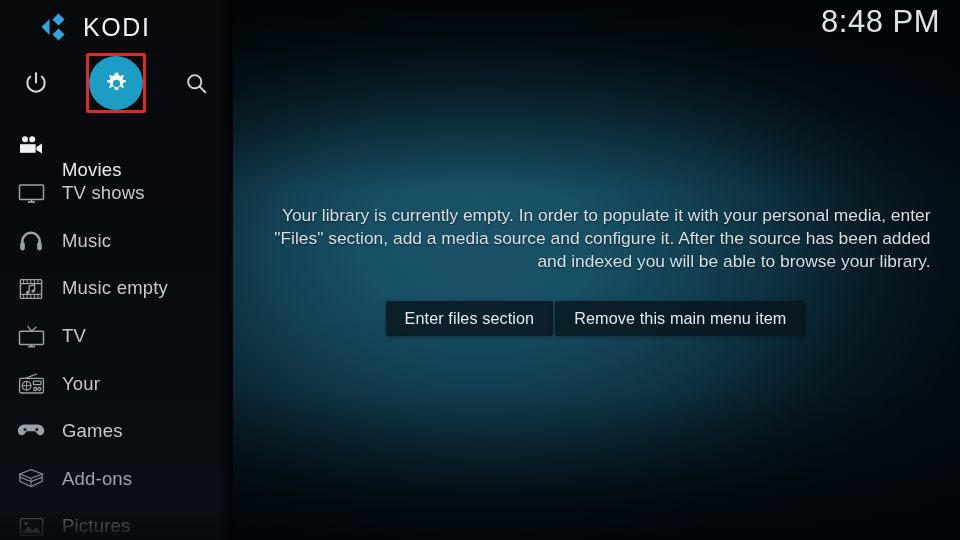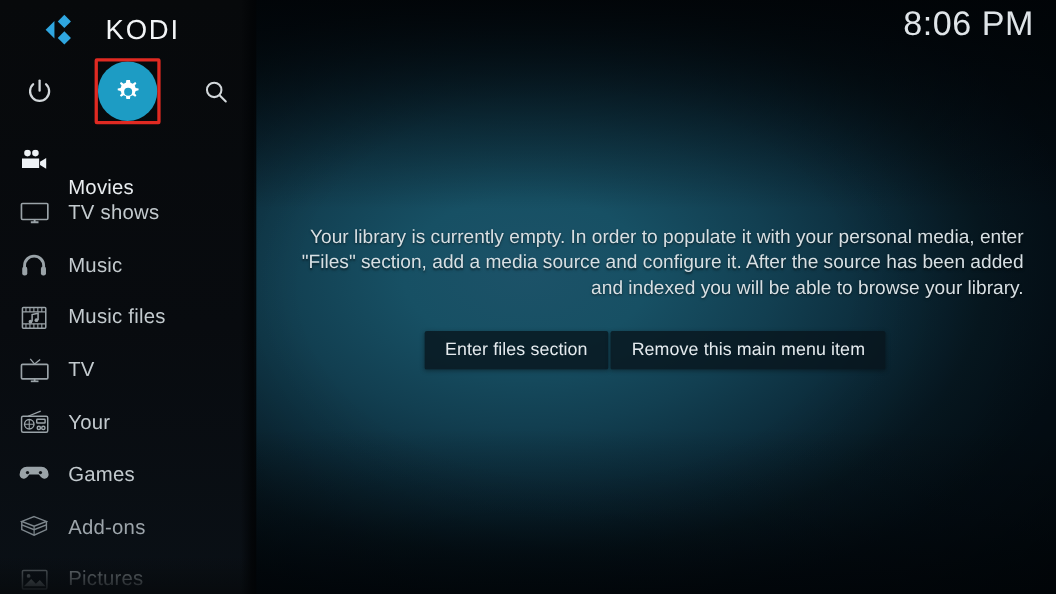--- a/index.html
+++ b/index.html
@@ -52,21 +52,21 @@
     background:linear-gradient(to bottom, #07090b 0%, #080b0f 55%, #0a1016 100%);
   }
   .sidebar-edge {
     position:absolute; left:219px; top:0; width:14px; height:540px;
     background:linear-gradient(to right, rgba(2,4,6,0) 0%, rgba(2,4,6,0.85) 70%, rgba(2,4,6,0.95) 100%);
   }
 
   
   .logo-wrap {
     position:absolute; left:40px; top:12px;
-    display:flex; align-items:center; gap:24px;
+    display:flex; align-items:center; gap:11px;
   }
   .logo-mark { width:32px; height:30px; display:block; }
   .logo-text {
     color:#f2f4f6; font-size:25px; letter-spacing:1.6px;
     font-weight:400; line-height:1;
   }
 
   
   .topicons {
     position:absolute; left:0; top:53px; width:231px; height:60px;
@@ -159,21 +159,21 @@
 <body>
 
 <div id="app">
 
   <div class="bg-base"></div>
   <div class="bg-glow"></div>
   <div class="bg-vignette"></div>
   <div class="bg-topdark"></div>
   <div class="bg-botdark"></div>
 
-  <div class="clock">8:06 PM</div>
+  <div class="clock">8:48 PM</div>
 
   <div class="sidebar">
 
     <div class="logo-wrap">
       <svg class="logo-mark" viewBox="0 0 32 30">
         <path d="M1.5 15 L9.5 7 L9.5 23 Z" fill="#2fa6e0"></path>
         <path d="M12.5 7.5 L18.5 1.5 L24.5 7.5 L18.5 13.5 Z" fill="#2fa6e0"></path>
         <path d="M12.5 22.5 L18.5 16.5 L24.5 22.5 L18.5 28.5 Z" fill="#2fa6e0"></path>
       </svg>
       <span class="logo-text">KODI</span>
@@ -248,21 +248,21 @@
           <svg width="24" height="22" viewBox="0 0 24 22" fill="none" stroke="currentColor" stroke-width="1.4">
             <rect x="1.4" y="1.6" width="21.2" height="18.8" rx="0.8"></rect>
             <path d="M1.4 5.6 h21.2 M1.4 16.4 h21.2" stroke-width="1.2"></path>
             <path d="M4.6 1.6 v4 M8.2 1.6 v4 M11.8 1.6 v4 M15.4 1.6 v4 M19.0 1.6 v4" stroke-width="1.0"></path>
             <path d="M4.6 16.4 v4 M8.2 16.4 v4 M11.8 16.4 v4 M15.4 16.4 v4 M19.0 16.4 v4" stroke-width="1.0"></path>
             <path d="M10.2 14.2 V8.0 l5.4 -1.3 v6.2" stroke-width="1.4" fill="none"></path>
             <circle cx="8.7" cy="14.4" r="1.7" fill="currentColor" stroke="none"></circle>
             <circle cx="14.1" cy="13.1" r="1.7" fill="currentColor" stroke="none"></circle>
           </svg>
         </span>
-        <span class="mi-label">Music files</span>
+        <span class="mi-label">Music empty</span>
       </div>
 
       <div class="menu-item tier-md">
         <span class="mi-icon">
           <svg width="27" height="23" viewBox="0 0 27 23" fill="none" stroke="currentColor" stroke-width="1.5">
             <path d="M9.5 1.2 L13.5 6.0 M18.5 1.8 L13.5 6.0" stroke-width="1.2"></path>
             <rect x="1.5" y="6.2" width="24" height="13.2" rx="1"></rect>
             <path d="M10 21.6 h7" stroke-width="1.6"></path>
             <path d="M13.5 19.4 v2.2" stroke-width="1.6"></path>
           </svg>

